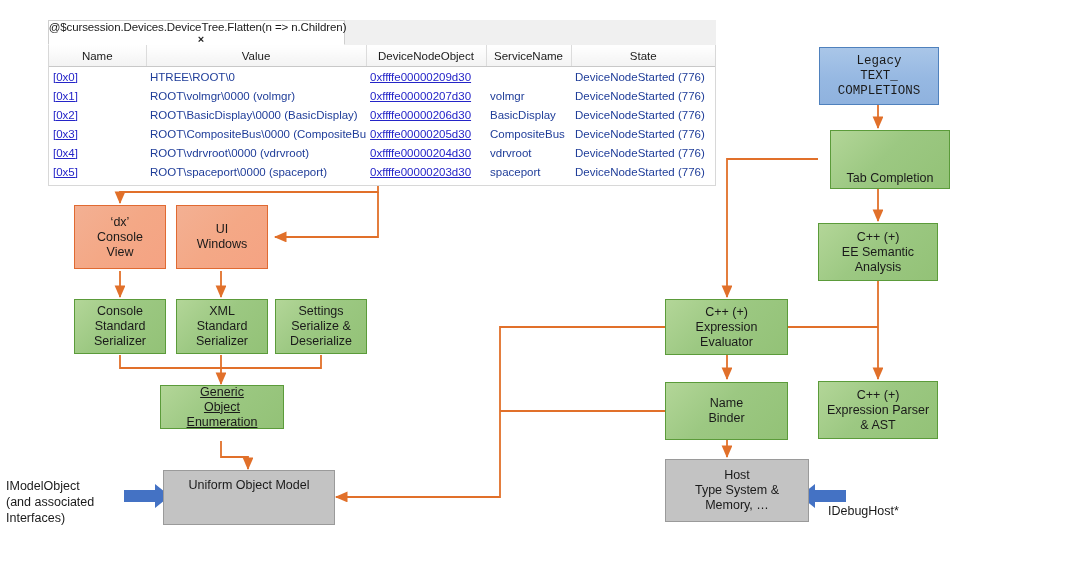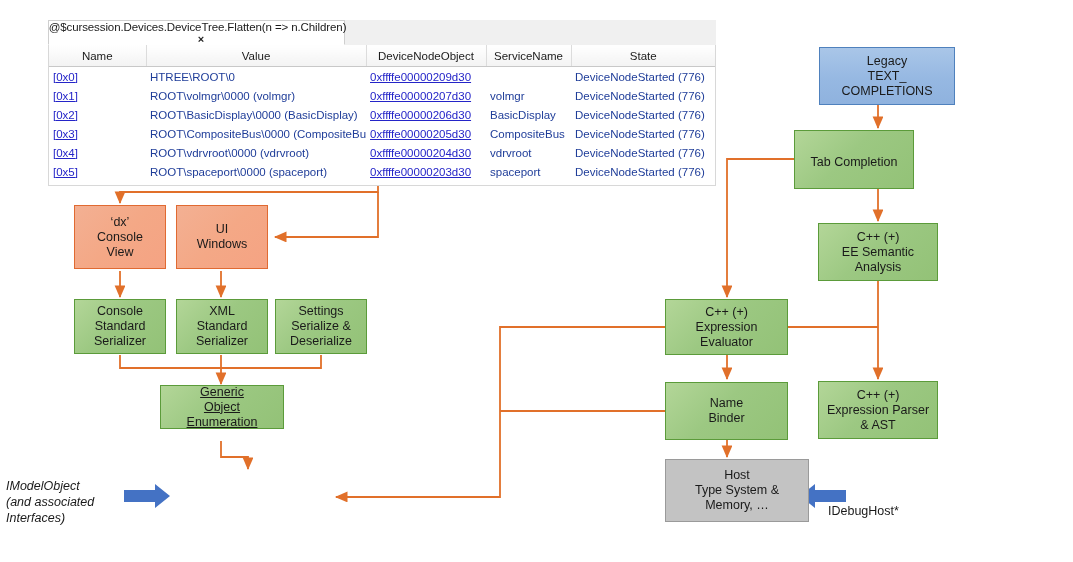--- a/index.html
+++ b/index.html
@@ -127,28 +127,31 @@
 Serialize &amp;
 Deserialize</span>
   </div>
 
   <div class="node green" style="left:160px;top:385px;width:124px;height:44px;text-decoration:underline;">
     <span style="white-space:pre-line">Generic
 Object
 Enumeration</span>
   </div>
 
-
-  <div class="node blue" style="left:819px;top:47px;width:136px;height:58px;">
+  <div class="node gray" style="left:163px;top:470px;width:172px;height:55px;align-items:flex-start;padding-top:7px;">
+    <span style="white-space:pre-line">Uniform Object Model</span>
+  </div>
+
+  <div class="node blue" style="left:819px;top:47px;width:120px;height:58px;font-family:Liberation Mono, monospace;">
     <span style="white-space:pre-line">Legacy
 TEXT_
 COMPLETIONS</span>
   </div>
 
-  <div class="node green" style="left:794px;top:130px;width:120px;height:59px;align-items:center;padding-top:7px;">
+  <div class="node green" style="left:830px;top:130px;width:120px;height:59px;align-items:flex-end;padding-top:7px;">
     <span style="white-space:pre-line">Tab Completion</span>
   </div>
 
   <div class="node green" style="left:818px;top:223px;width:120px;height:58px;">
     <span style="white-space:pre-line">C++ (+)
 EE Semantic
 Analysis</span>
   </div>
 
   <div class="node green" style="left:665px;top:299px;width:123px;height:56px;">
@@ -167,21 +170,21 @@
     <span style="white-space:pre-line">Name
 Binder</span>
   </div>
 
   <div class="node gray" style="left:665px;top:459px;width:144px;height:63px;">
     <span style="white-space:pre-line">Host
 Type System &amp;
 Memory, …</span>
   </div>
 
-  <div class="sidelabel" style="left:6px;top:462px;width:112px;font-style:italic;">
+  <div class="sidelabel" style="left:6px;top:462px;width:112px;">
     <span style="white-space:pre-line">IModelObject
 (and associated
 Interfaces)</span>
   </div>
 
   <div class="sidelabel" style="left:828px;top:487px;width:120px;">
     <span>IDebugHost*</span>
   </div>
 </div>
 

